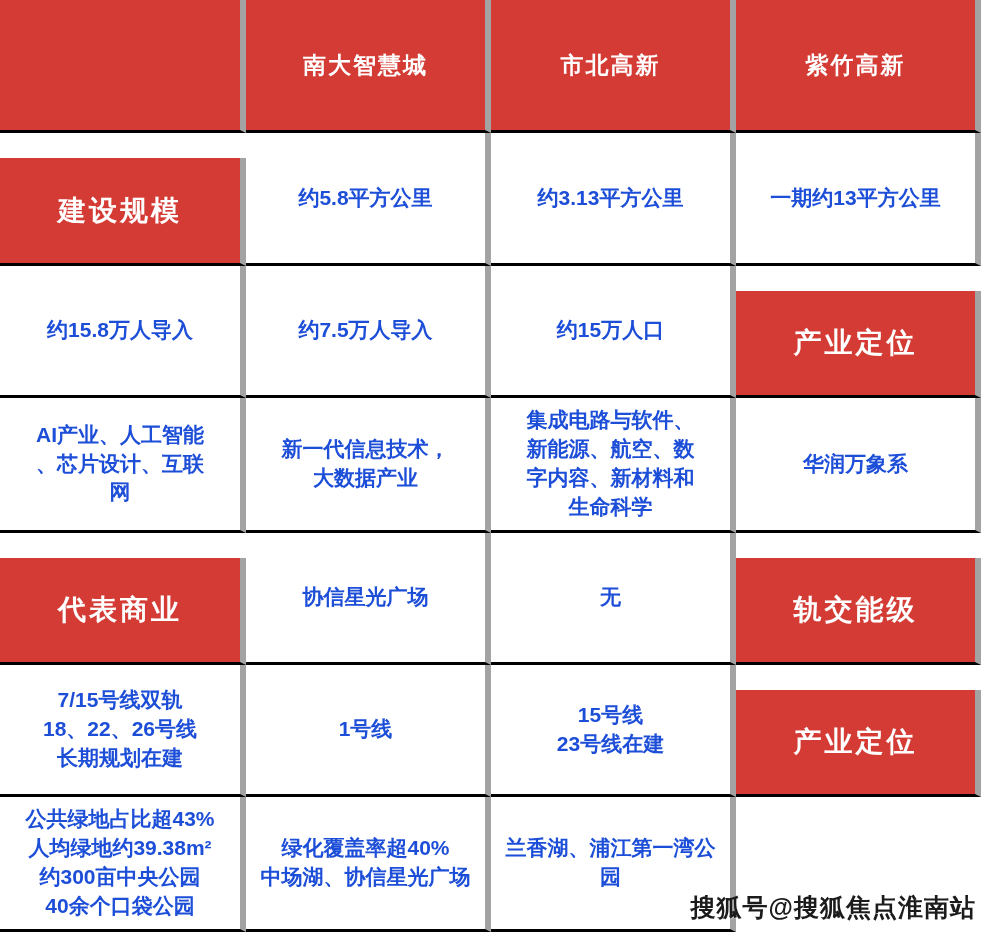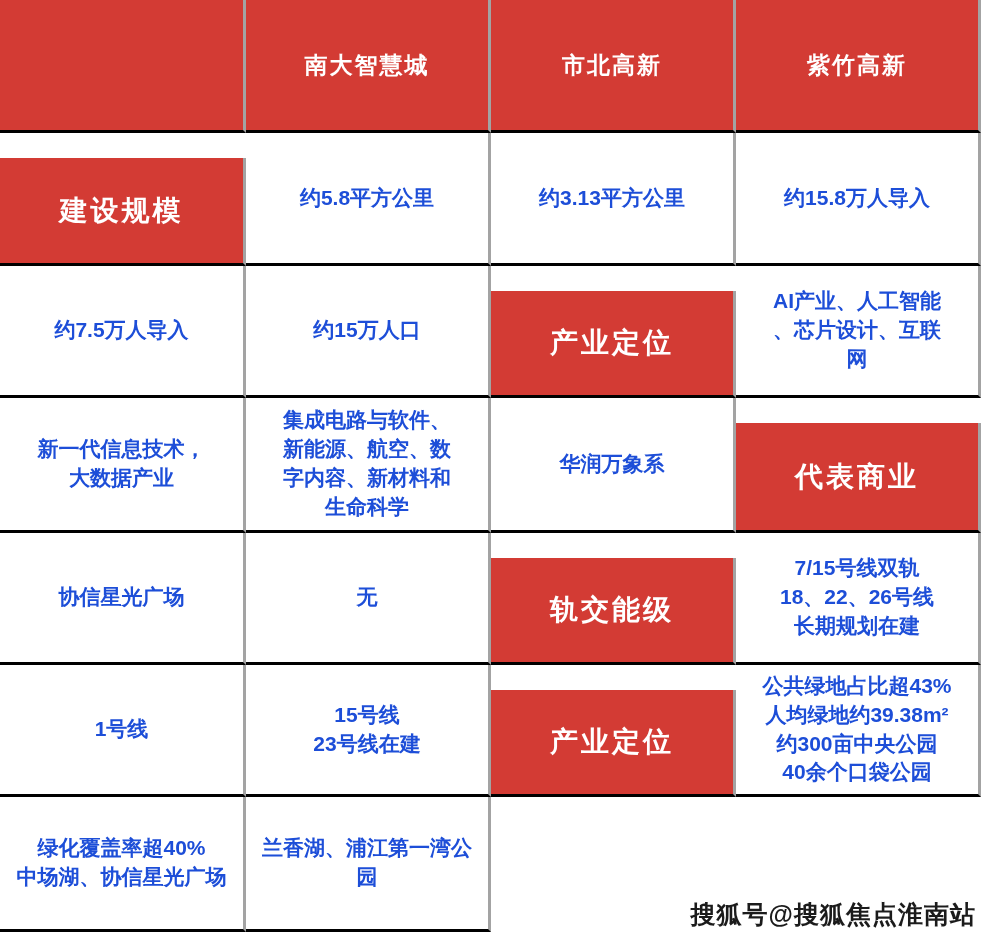--- a/index.html
+++ b/index.html
@@ -14,21 +14,21 @@
     background: #ffffff;
     overflow: hidden;
   }
   .tbl {
     display: grid;
     width: 981px; height: 932px;
     grid-template-columns: 246px 245px 245px 245px;
     grid-template-rows: 133px 133px 132px 135px 132px 132px 135px;
   }
   .cell {
-    border-right: 3px solid #a3a3a3;
+    border-right: 6px solid #a3a3a3;
     border-bottom: 3px solid #000000;
     display: flex;
     align-items: center;
     justify-content: center;
     text-align: center;
     white-space: pre-line;
     overflow: hidden;
     padding: 20px 8px;
   }
   .red {
@@ -49,21 +49,21 @@
   .data {
     background: #ffffff;
     color: #1d4ed8;
     font-size: 21px;
     font-weight: 700;
     line-height: 1.38;
   }
   .watermark {
     position: absolute;
     right: 5px;
-    bottom: 1px;
+    bottom: 8px;
     font-size: 25px;
     font-weight: 700;
     color: #1b1b1b;
     letter-spacing: 1px;
     text-shadow: 1px 1px 0 rgba(255,255,255,0.35);
     pointer-events: none;
   }
 </style>
 </head>
 <body>
@@ -72,20 +72,21 @@
   <div class="tbl">
 
     <div class="cell red head"></div>
     <div class="cell red head">南大智慧城</div>
     <div class="cell red head">市北高新</div>
     <div class="cell red head">紫竹高新</div>
 
     <div class="cell red rowlabel">建设规模</div>
     <div class="cell data">约5.8平方公里</div>
     <div class="cell data">约3.13平方公里</div>
+    <div class="cell data">一期约13平方公里</div>
 
     <div class="cell data">约15.8万人导入</div>
     <div class="cell data">约7.5万人导入</div>
     <div class="cell data">约15万人口</div>
 
     <div class="cell red rowlabel">产业定位</div>
     <div class="cell data">AI产业、人工智能
 、芯片设计、互联
 网</div>
     <div class="cell data">新一代信息技术，

